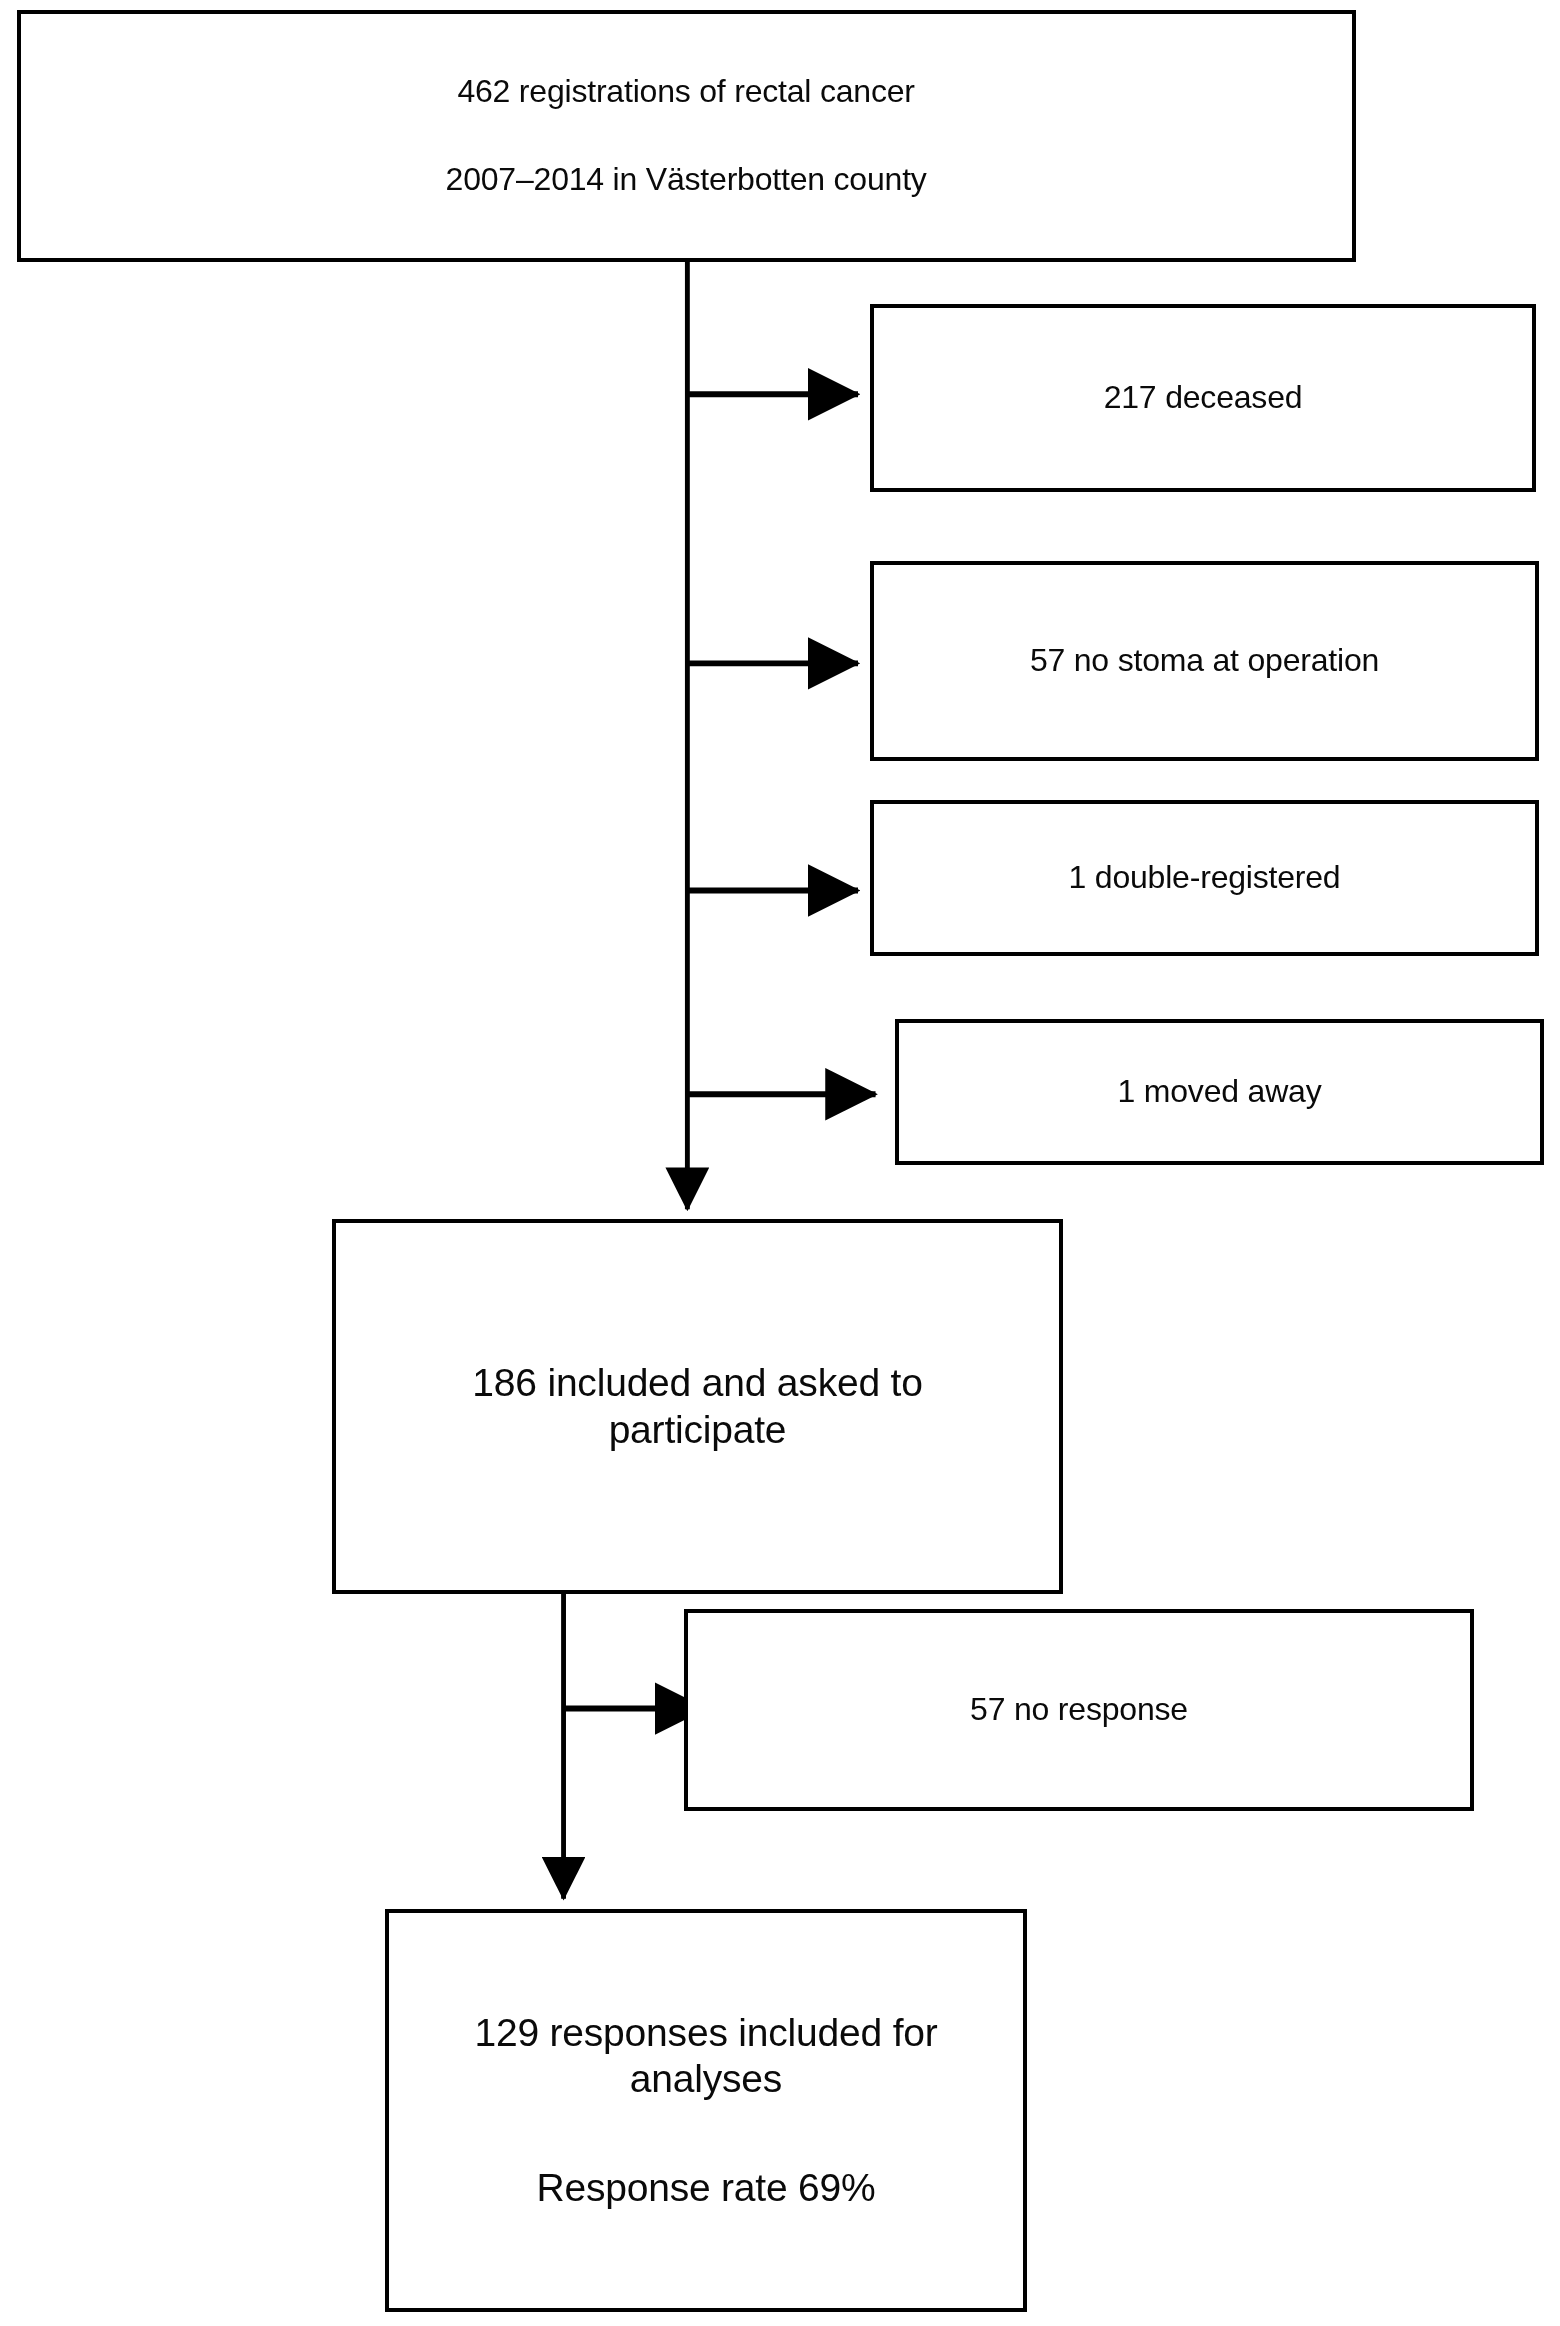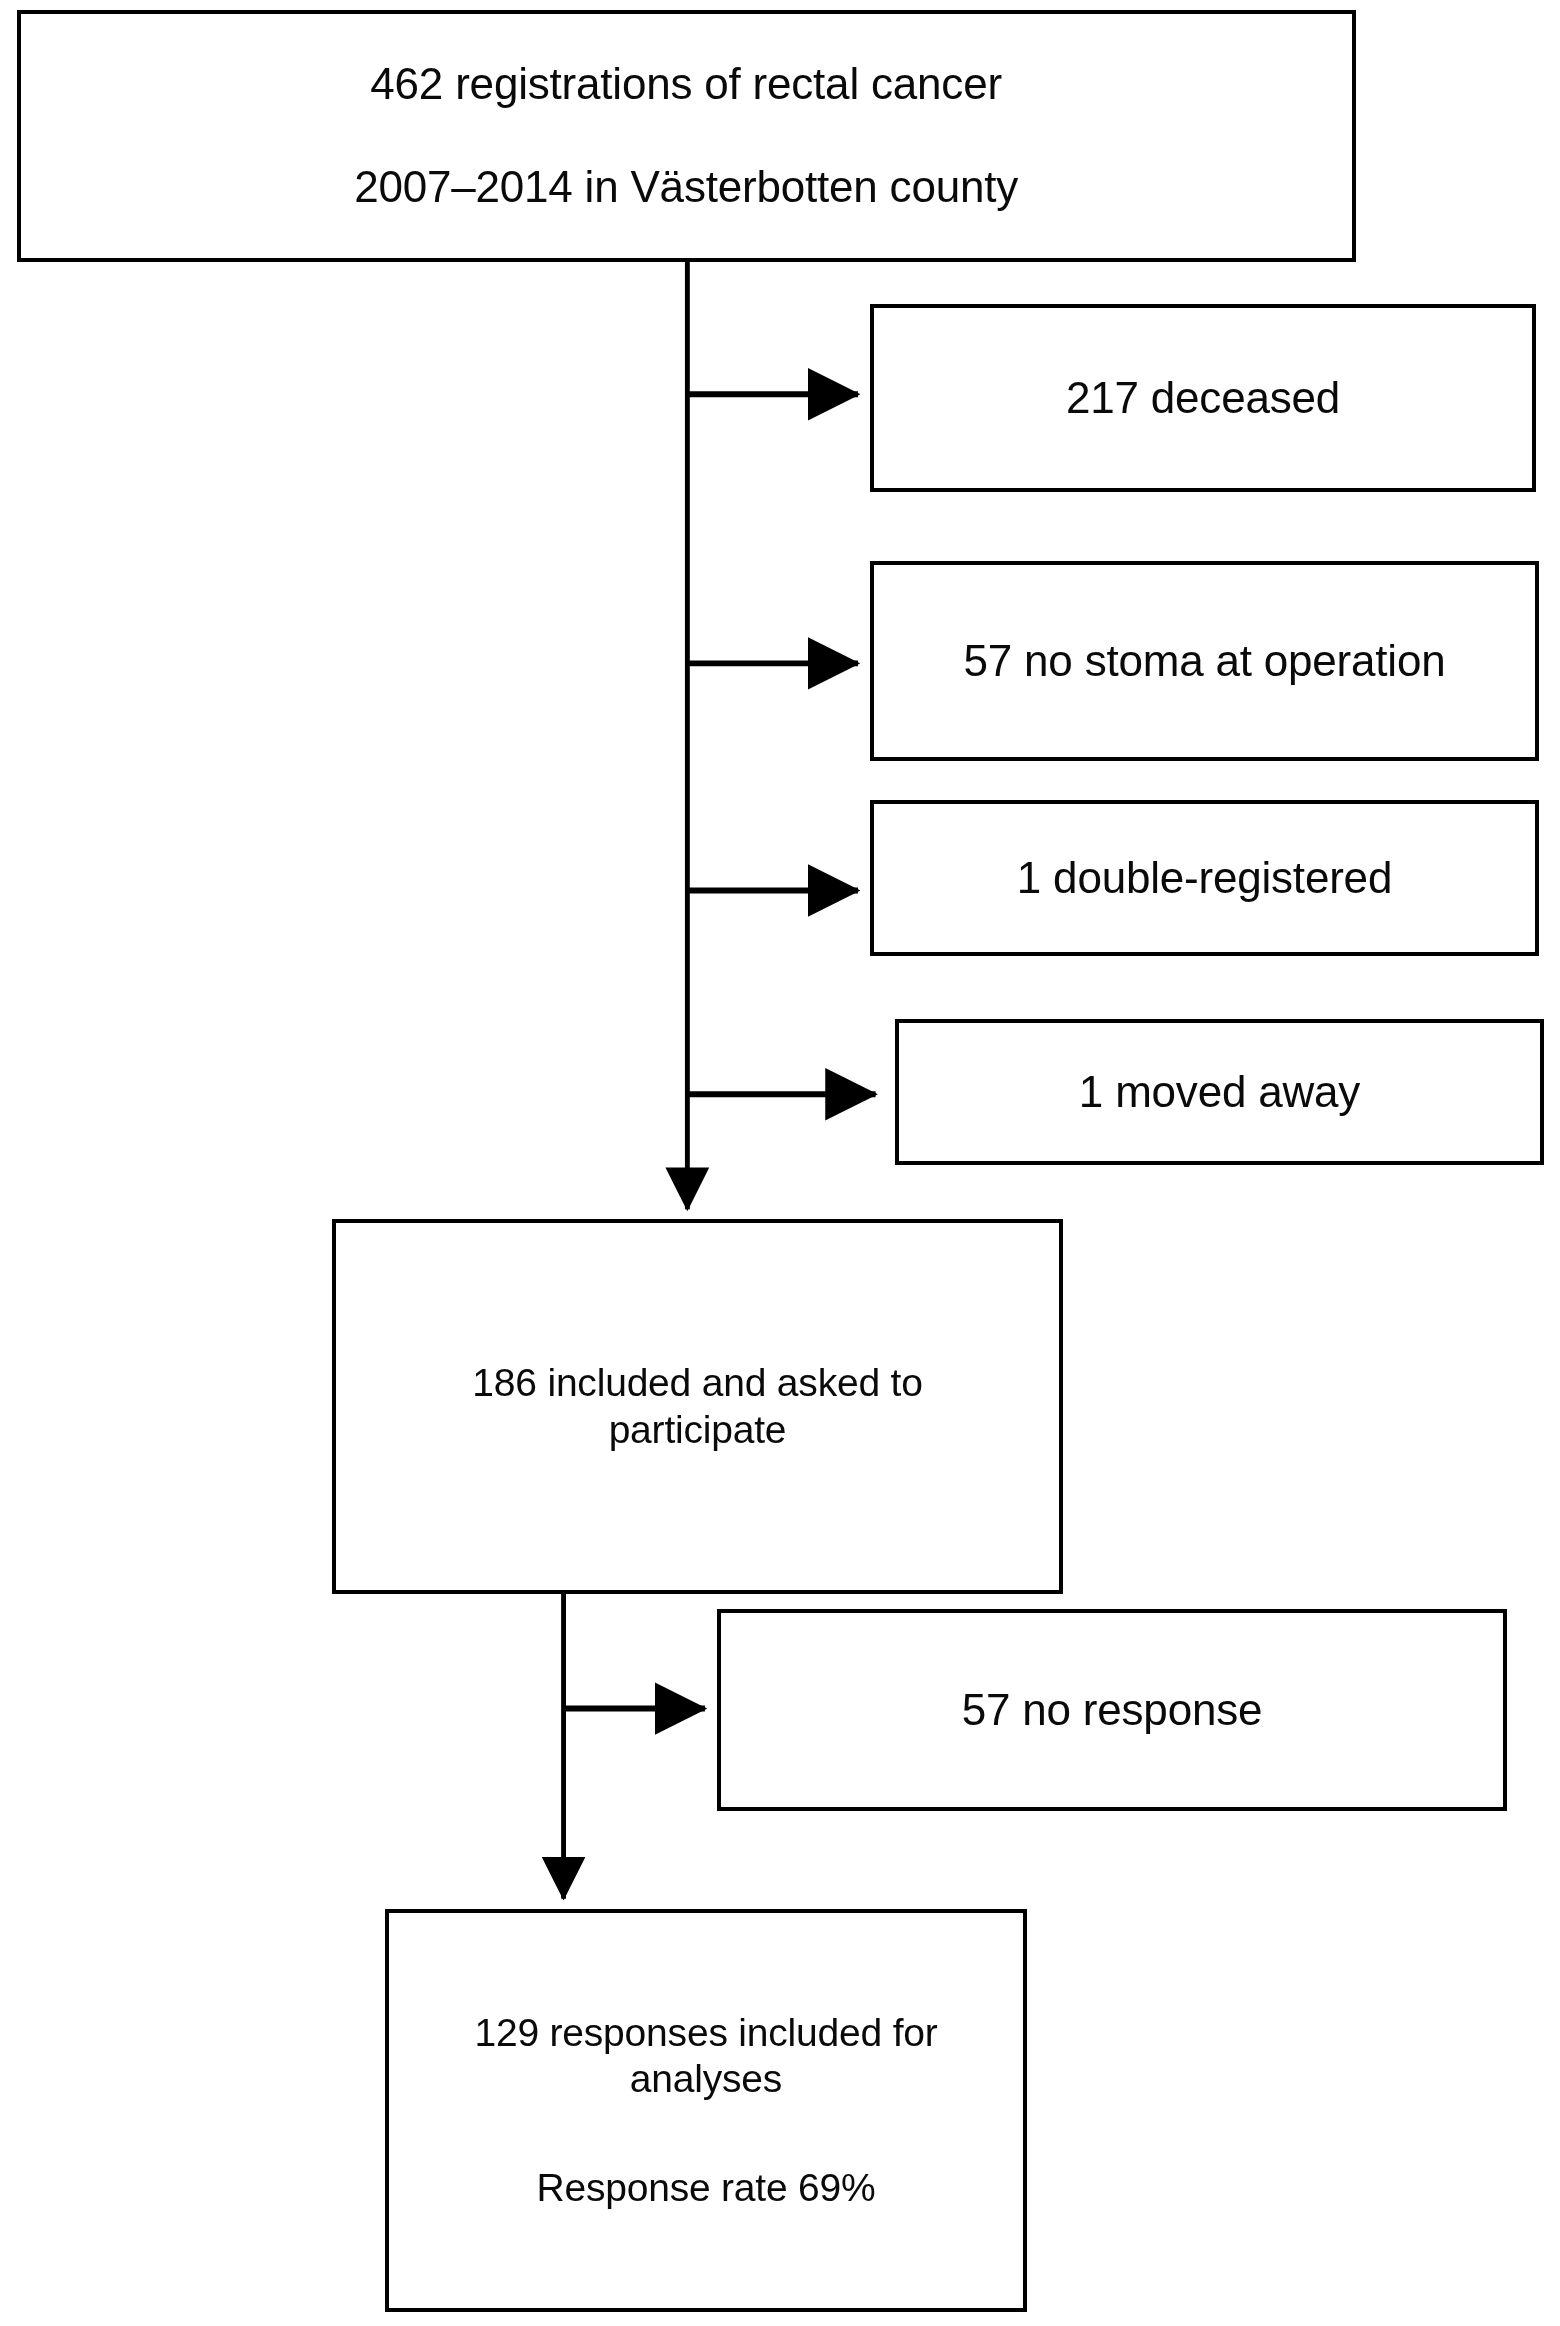--- a/index.html
+++ b/index.html
@@ -22,21 +22,21 @@
     background: #ffffff;
     display: flex;
     flex-direction: column;
     align-items: center;
     justify-content: center;
     text-align: center;
     color: #0a0a0a;
   }
   .flow-box .line {
     display: block;
-    font-size: 44px;
+    font-size: 32px;
     line-height: 1.18;
     letter-spacing: -0.2px;
     white-space: nowrap;
   }
   .flow-box.two-para .line + .line {
     margin-top: 51px;
   }
   
   #connectors {
     position: absolute;
@@ -46,21 +46,21 @@
     height: 2327px;
     pointer-events: none;
   }
   
   #box-registrations { left: 16.6px;  top: 9.8px;   width: 1339px; height: 252px; }
   #box-deceased      { left: 870px; top: 304px;  width: 666px;  height: 188px; }
   #box-nostoma       { left: 870px; top: 561px;  width: 669px;  height: 200px; }
   #box-doublereg     { left: 870px; top: 800px;  width: 669px;  height: 156px; }
   #box-movedaway     { left: 887px; top: 1019px; width: 649px;  height: 146px; margin-left: 8px; }
   #box-included      { left: 332px; top: 1219px; width: 731px;  height: 375px; }
-  #box-noresponse    { left: 717px; top: 1609px; width: 790px;  height: 202px; justify-content: center; }
+  #box-noresponse    { left: 684px; top: 1609px; width: 790px;  height: 202px; justify-content: center; }
   #box-analyses      { left: 385px; top: 1909px; width: 642px;  height: 403px; }
 
   #box-included .line { font-size: 39px; }
   #box-analyses .line { font-size: 39px; }
   #box-analyses .line + .line { margin-top: 0; }
   #box-analyses .gap { height: 62px; }
 </style>
 </head>
 <body>
 

